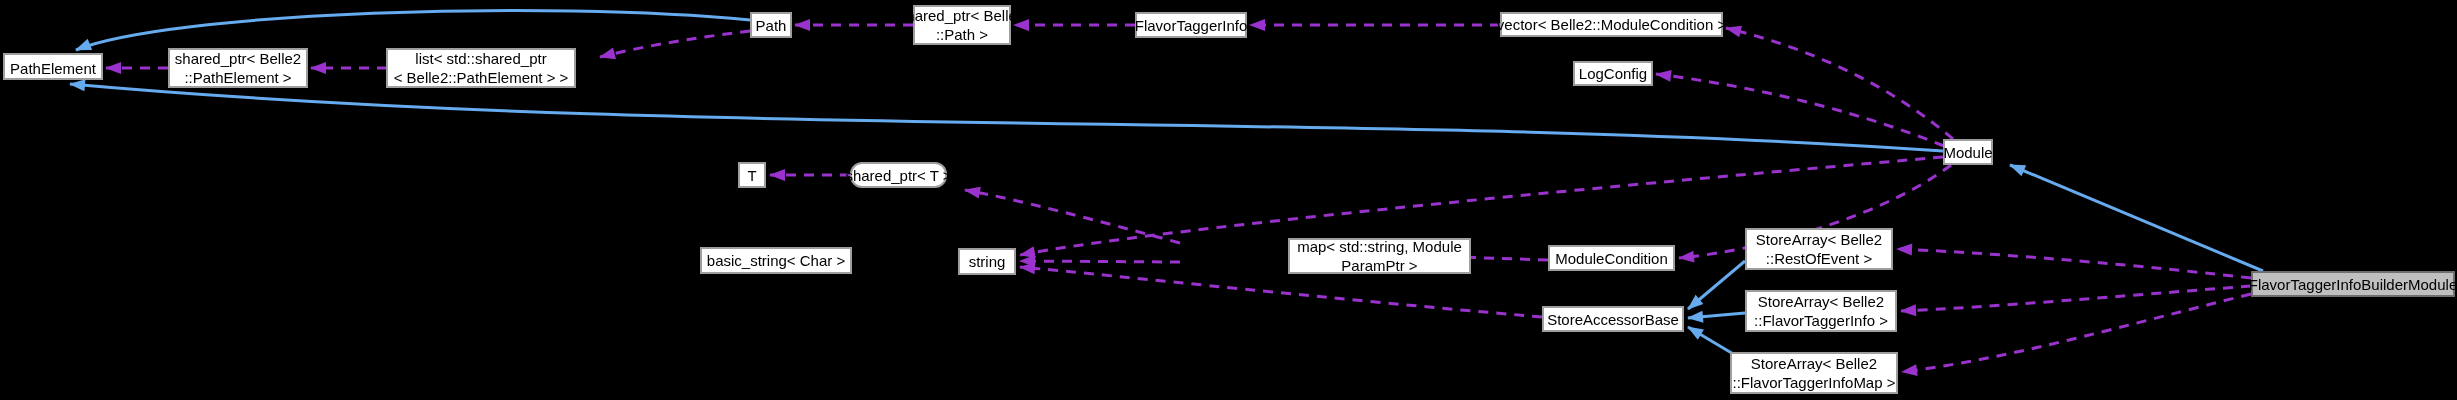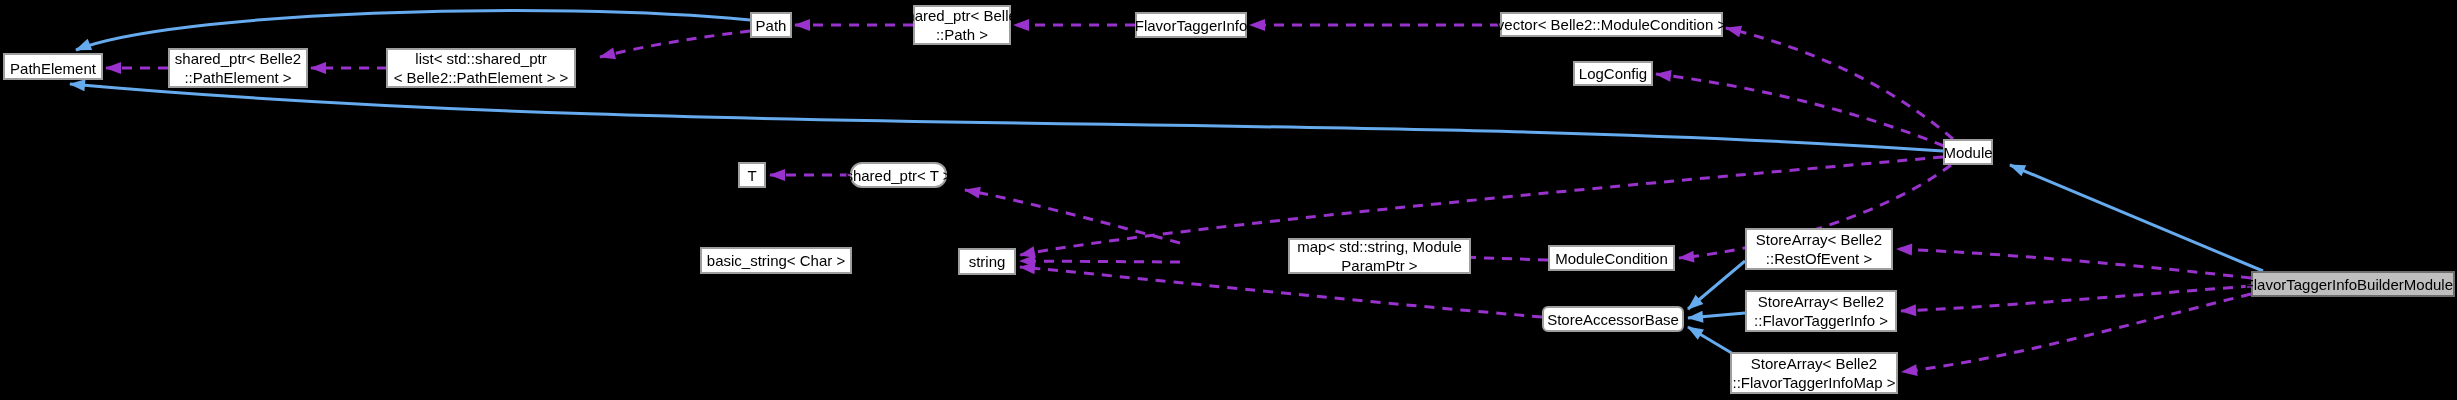--- a/index.html
+++ b/index.html
@@ -2,21 +2,21 @@
 <html><head>
 <meta charset="utf-8">
 <style>
   html,body{margin:0;padding:0;background:#000;}
   #stage{position:relative;width:2457px;height:400px;background:#000;overflow:hidden;
          font-family:"Liberation Sans",sans-serif;}
   #edges{position:absolute;left:0;top:0;}
   .node{position:absolute;box-sizing:border-box;background:#fff;border:2px solid #9e9e9e;
         color:#000;display:flex;flex-direction:column;justify-content:center;align-items:center;
         text-align:center;font-size:15px;line-height:19px;white-space:nowrap;cursor:pointer;}
-  .node.highlight{background:#bfbfbf;border-color:#6f6f6f;align-items:flex-end;}
+  .node.highlight{background:#bfbfbf;border-color:#6f6f6f;}
   .node span{display:block;}
 </style>
 </head>
 <body>
 
 <div id="stage">
   <svg id="edges" width="2457" height="400" viewBox="0 0 2457 400">
     <defs>
       <marker id="arrow-inheritance" viewBox="0 0 18 14" refX="16" refY="7" markerWidth="18" markerHeight="14" orient="auto" markerUnits="userSpaceOnUse">
         <path d="M1,1 L17,7 L1,13 Z" fill="#66abee"></path>
@@ -95,21 +95,21 @@
       <div class="node" style="left: 958px; top: 248px; width: 58px; height: 27px;">
         <span>string</span>
       </div>
       <div class="node" style="left: 1248px; top: 238px; width: 183px; height: 36px; margin-left: 40px;">
         <span>map&lt; std::string, Module</span>
         <span>ParamPtr &gt;</span>
       </div>
       <div class="node" style="left: 1548px; top: 245px; width: 127px; height: 26px;">
         <span>ModuleCondition</span>
       </div>
-      <div class="node" style="left: 1542px; top: 306px; width: 142px; height: 26px; border-radius: 6px;">
+      <div class="node" style="left: 1542px; top: 306px; width: 142px; height: 26px;">
         <span>StoreAccessorBase</span>
       </div>
       <div class="node" style="left: 1745px; top: 228px; width: 148px; height: 42px;">
         <span>StoreArray&lt; Belle2</span>
         <span>::RestOfEvent &gt;</span>
       </div>
       <div class="node" style="left: 1745px; top: 290px; width: 152px; height: 42px;">
         <span>StoreArray&lt; Belle2</span>
         <span>::FlavorTaggerInfo &gt;</span>
       </div>

